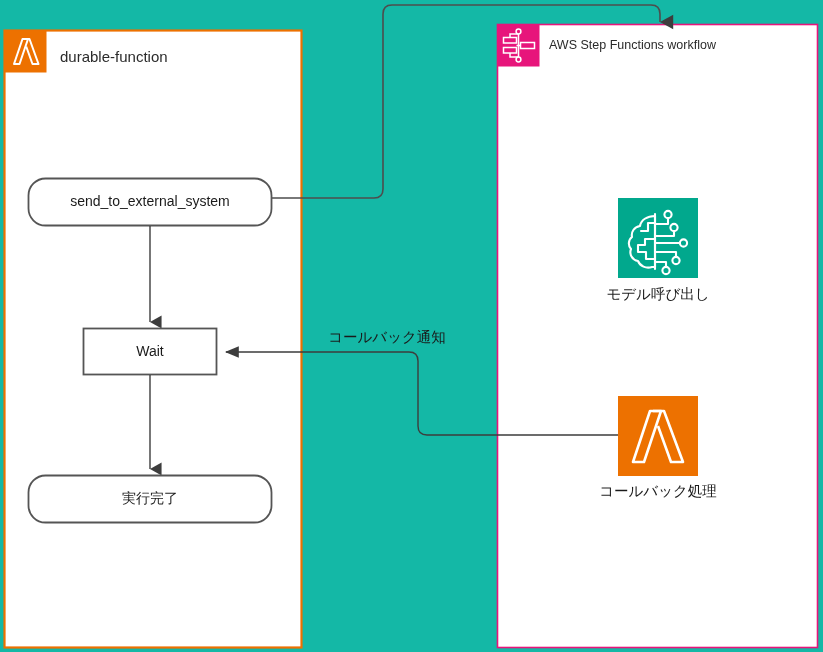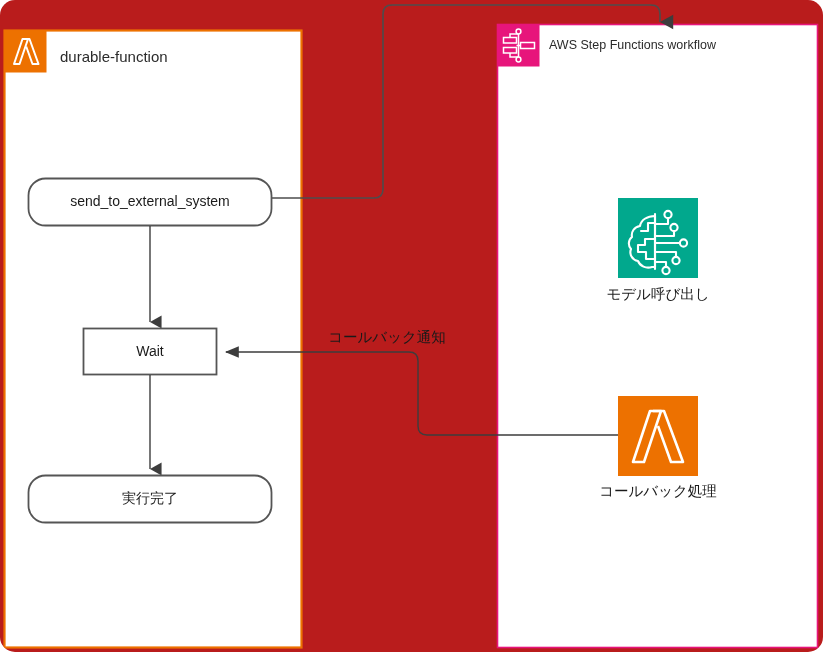--- a/index.html
+++ b/index.html
@@ -7,23 +7,22 @@
     padding: 0;
     background: #ffffff;
   }
   body {
     font-family: "Liberation Sans", "DejaVu Sans", sans-serif;
   }
   #canvas {
     position: relative;
     width: 823px;
     height: 652px;
-    background: #b91c1c;
+    background: #14b8a6;
     overflow: hidden;
-    border-radius: 15px;
   }
   svg.diagram {
     position: absolute;
     top: 0;
     left: 0;
     width: 823px;
     height: 652px;
   }
   .node-label {
     font-family: "Liberation Sans", "DejaVu Sans", sans-serif;

